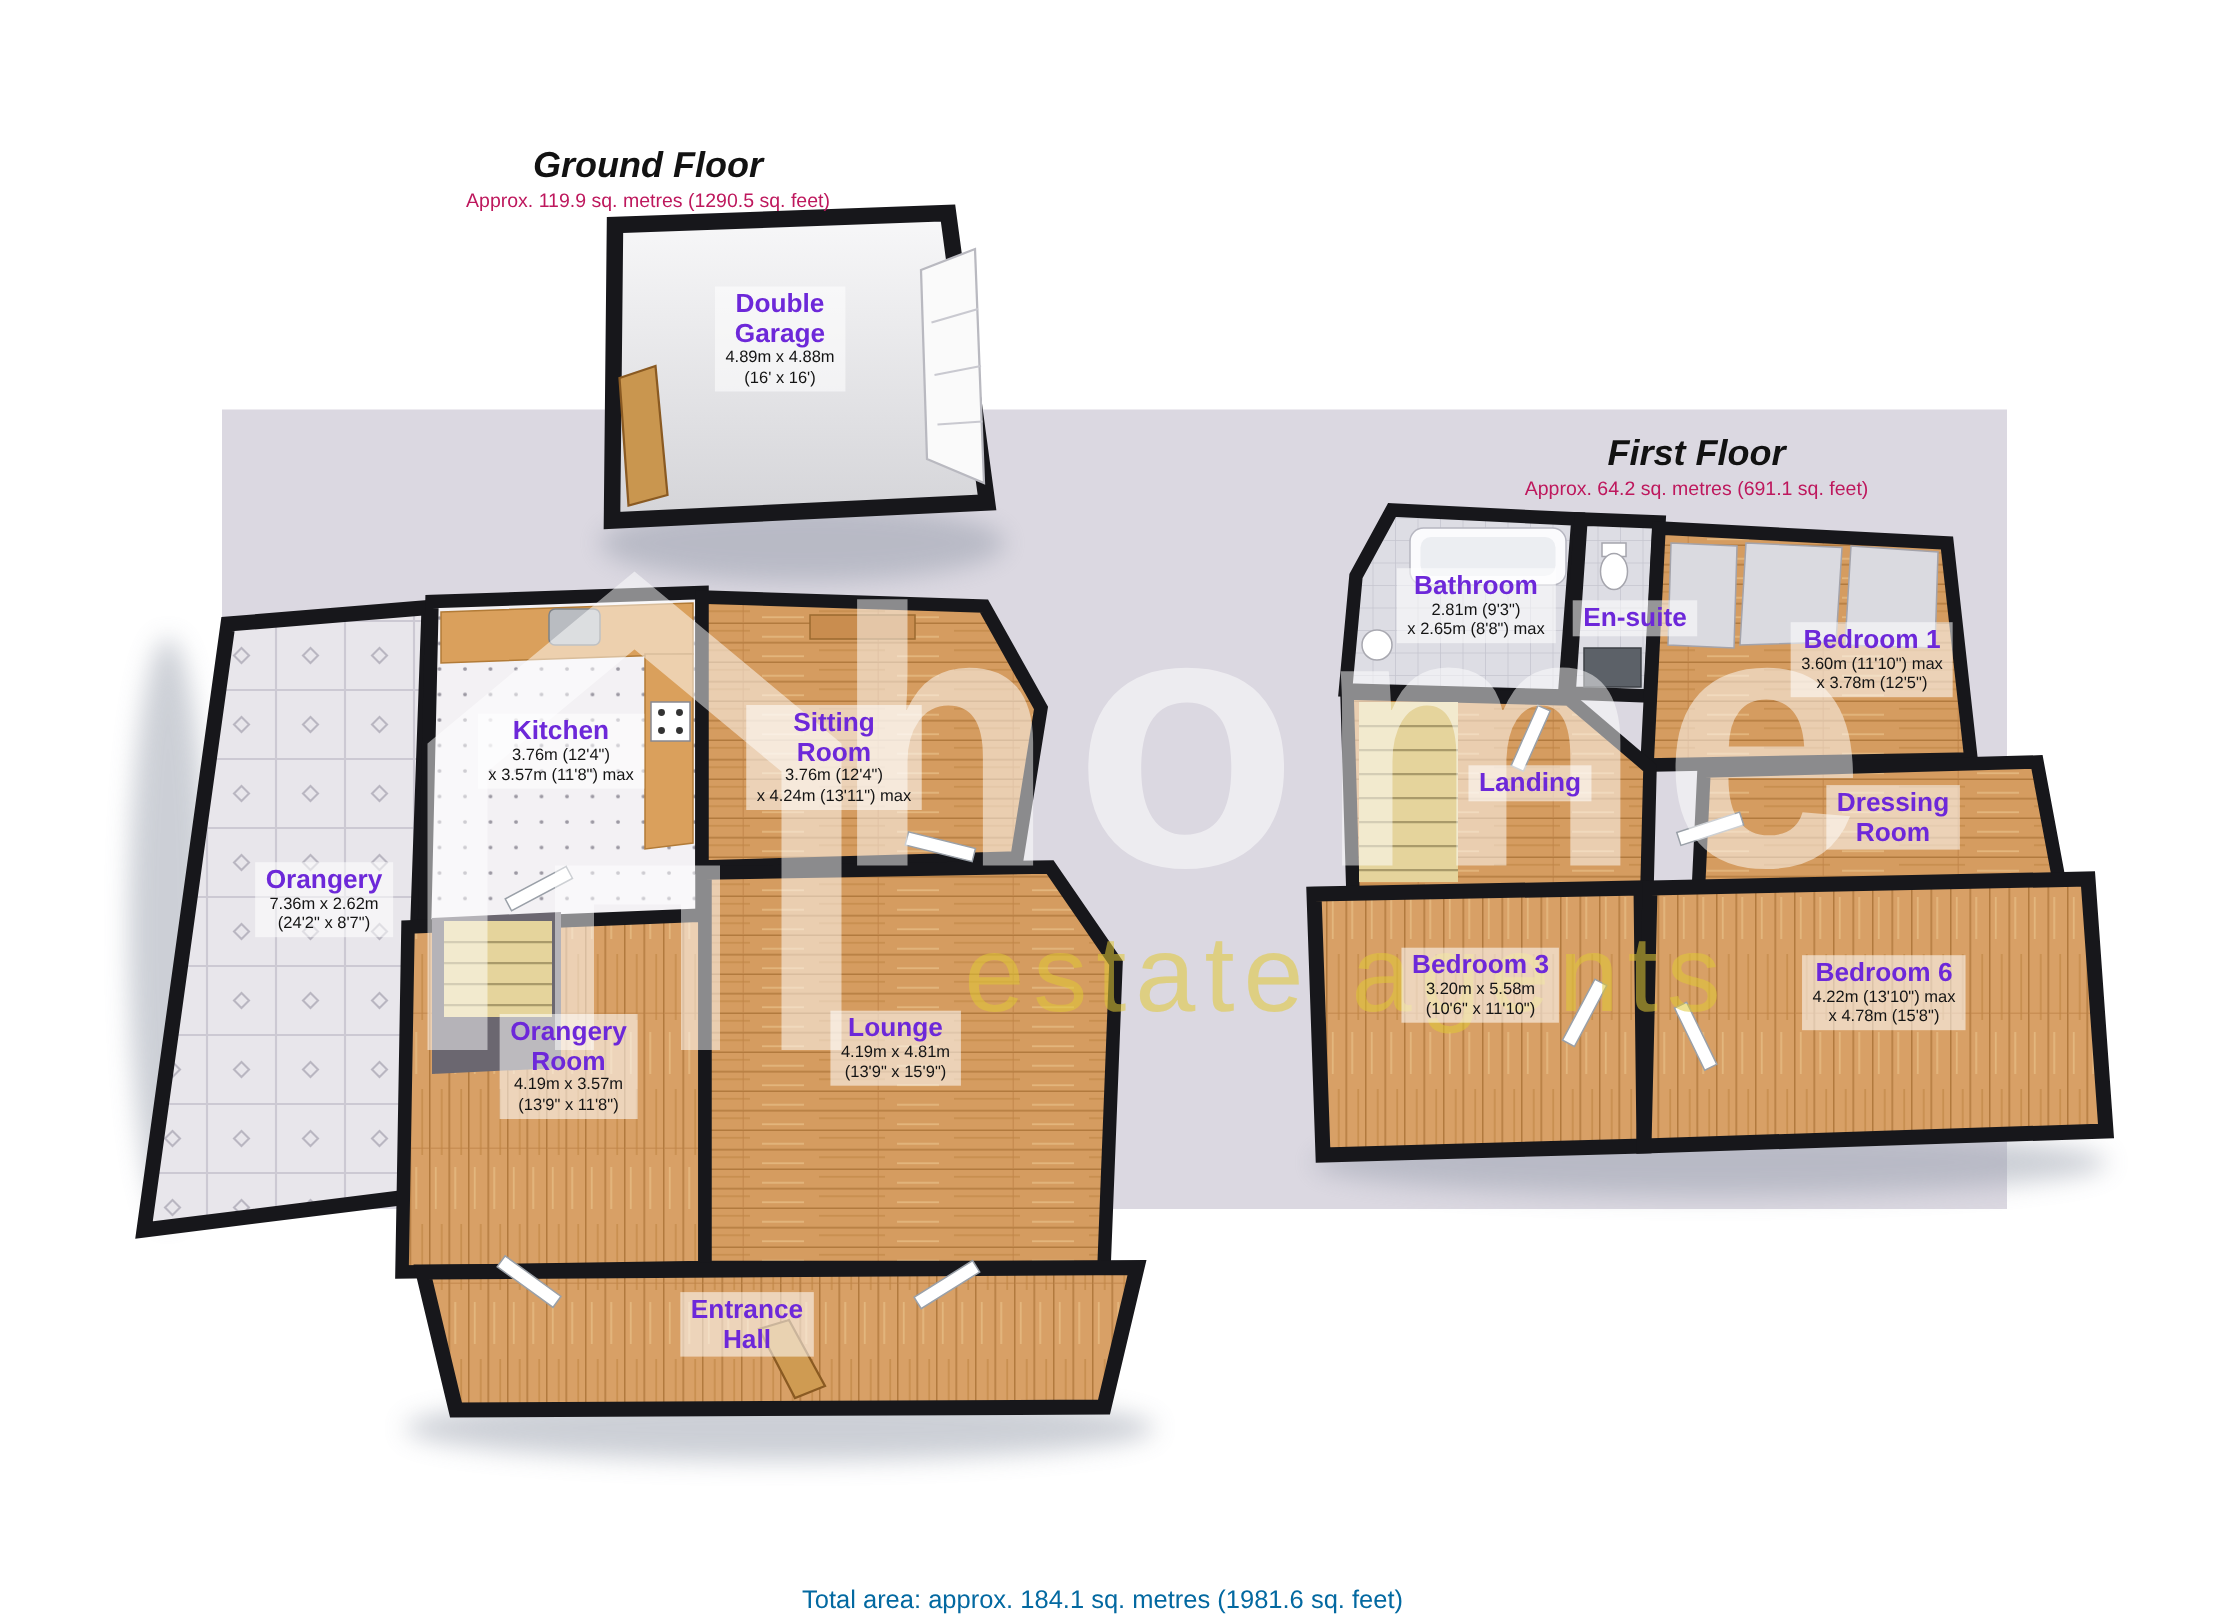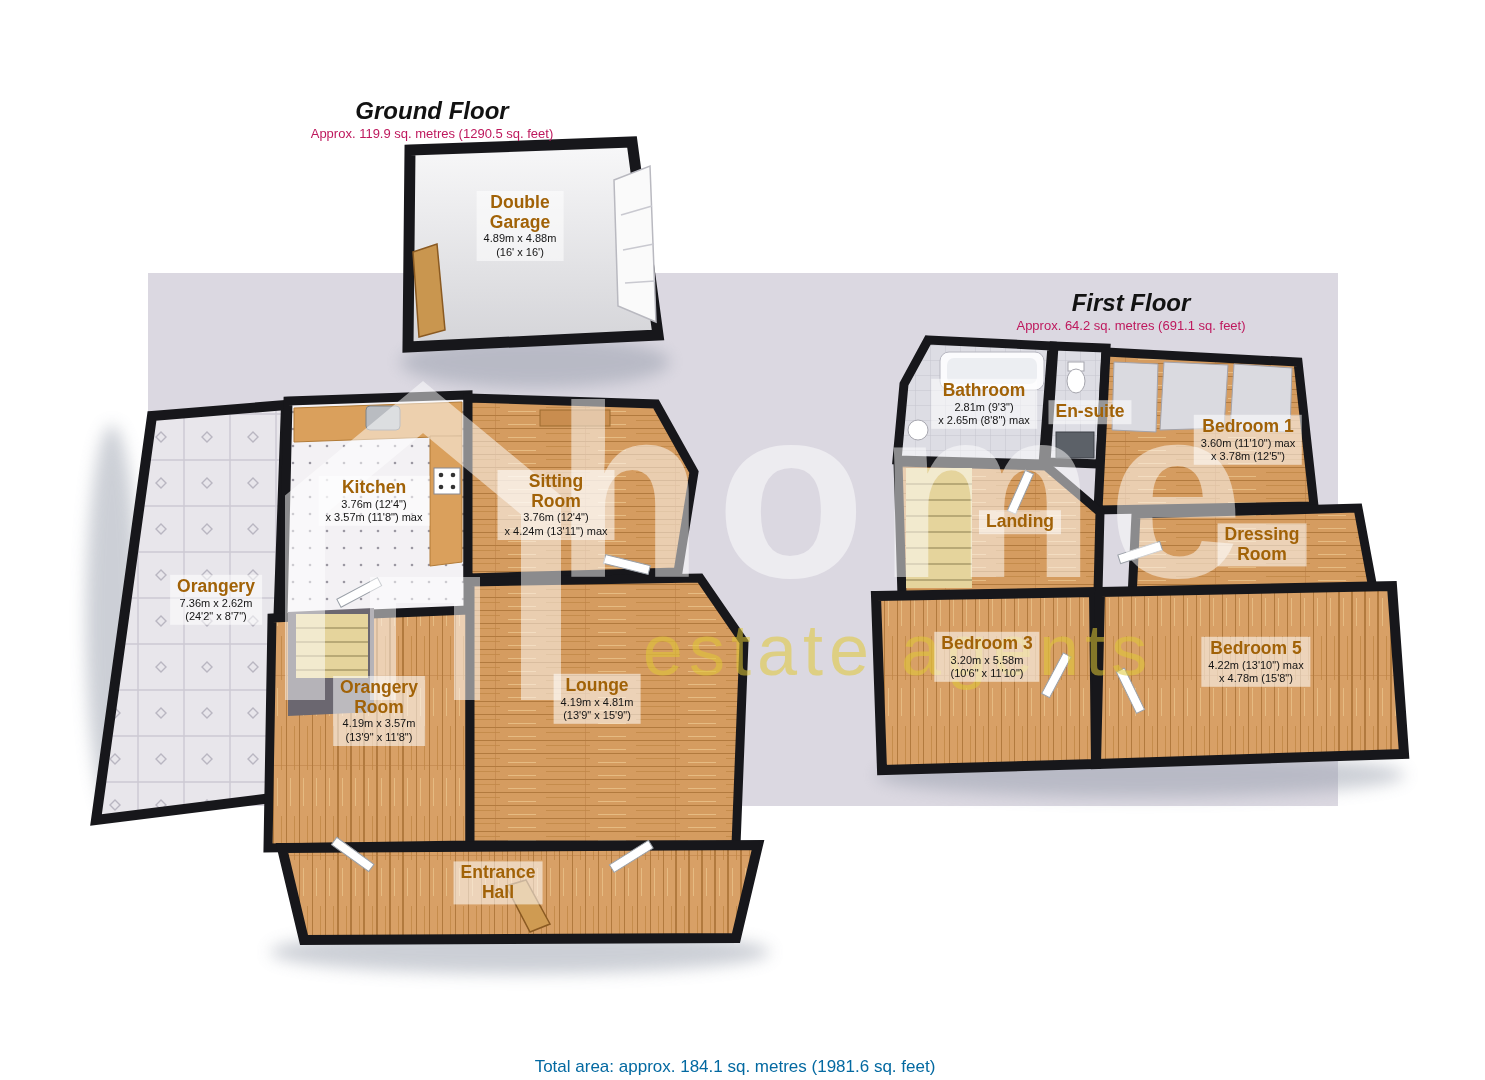--- a/index.html
+++ b/index.html
@@ -24,21 +24,21 @@
     font-size:72px;font-weight:400;letter-spacing:6px;
     color:rgba(224,200,52,0.55);white-space:nowrap;text-align:right;
   }
   .wm-house{position:absolute;left:255px;top:355px;}
   
   .room-label{
     position:absolute;transform:translate(-50%,-50%);z-index:4;
     background:rgba(255,255,255,0.55);padding:2px 7px;text-align:center;
   }
   .rname{display:block;font-weight:700;font-size:17.5px;line-height:1.12;
-    color:#a16207;white-space:pre-line;}
+    color:#6d28d9;white-space:pre-line;}
   .rdim{display:block;font-size:11px;line-height:1.22;color:#141414;white-space:nowrap;}
   .floor-head{position:absolute;transform:translate(-50%,-50%);z-index:4;text-align:center;white-space:nowrap;}
   .ftitle{font-size:24px;font-weight:700;color:#121212;line-height:1.1;font-style:italic;}
   .farea{font-size:13px;color:#be185d;margin-top:2px;}
   .total{
     position:absolute;left:735px;top:1067px;transform:translate(-50%,-50%);
     font-size:17px;color:#0369a1;z-index:4;white-space:nowrap;
   }
 </style>
 </head>
@@ -245,18 +245,18 @@
 <div class="room-label" style="left:1262px;top:545px">
   <span class="rname">Dressing
 Room</span>
 </div>
 <div class="room-label" style="left:987px;top:657px">
   <span class="rname">Bedroom 3</span>
   <span class="rdim">3.20m x 5.58m</span>
   <span class="rdim">(10'6" x 11'10")</span>
 </div>
 <div class="room-label" style="left:1256px;top:662px">
-  <span class="rname">Bedroom 5</span>
+  <span class="rname">Bedroom 6</span>
   <span class="rdim">4.22m (13'10") max</span>
   <span class="rdim">x 4.78m (15'8")</span>
 </div>
 
 <div class="total">Total area: approx. 184.1 sq. metres (1981.6 sq. feet)</div>
 
 </body></html>

